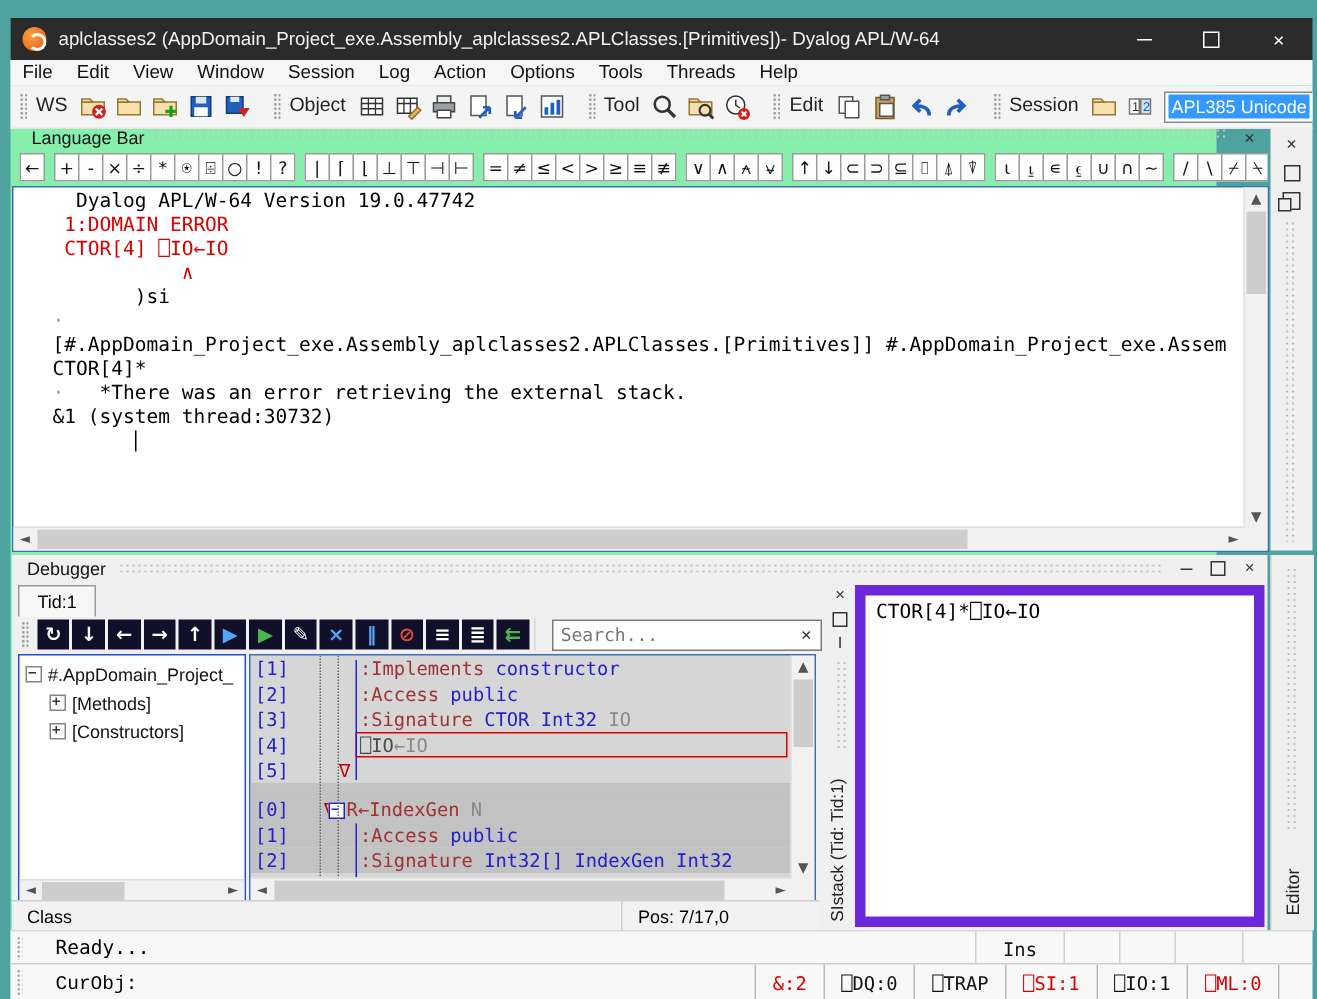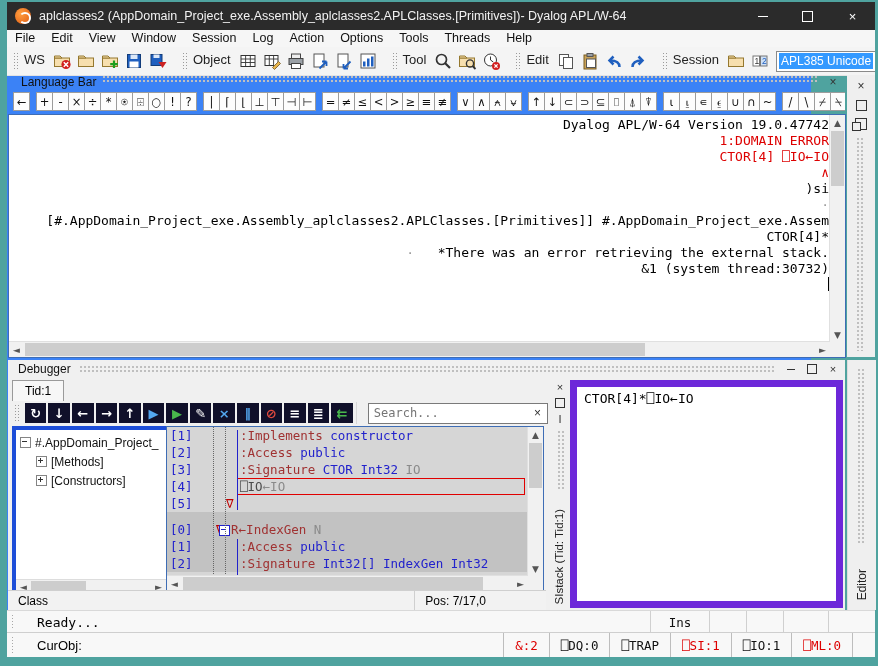--- a/index.html
+++ b/index.html
@@ -1,18 +1,18 @@
 <!DOCTYPE html>
 <html><head>
 <meta charset="utf-8">
 <style>
   html,body{margin:0;padding:0;}
   body{width:878px;height:666px;position:relative;background:#4fa39f;font-family:"Liberation Sans",sans-serif;overflow:hidden;}
   .abs{position:absolute;}
-  #win{position:absolute;left:7px;top:2px;width:804px;height:654px;background:#3b82f6;}
+  #win{position:absolute;left:7px;top:12px;width:804px;height:654px;background:#86efac;}
 
   
   #titlebar{left:0;top:0;width:868px;height:28px;background:#2b2b2b;display:flex;align-items:center;}
   #app-icon{width:16px;height:16px;margin-left:8px;border-radius:50%;background:radial-gradient(circle at 35% 35%,#ff9d3f,#e05a10);position:relative;flex:0 0 auto;}
   #app-icon::after{content:"";position:absolute;left:4px;top:4px;width:8px;height:8px;border-radius:50%;border:2px solid #fff;border-left-color:transparent;}
   #title-text{color:#f2f2f2;font-size:12.5px;margin-left:8px;flex:1;white-space:nowrap;overflow:hidden;}
   .wbtn{width:45px;height:28px;display:flex;align-items:center;justify-content:center;color:#fff;font-size:13px;}
   .wbtn .bar{width:10px;height:1px;background:#fff;}
   .wbtn .box{width:9px;height:9px;border:1px solid #fff;}
 
@@ -35,21 +35,21 @@
   #lb-label-row{left:0;top:73px;width:838px;height:15px;display:flex;align-items:flex-start;}
   #lb-title{font-size:12px;color:#111;margin-left:14px;white-space:nowrap;}
   #lb-fill{flex:1;height:9px;margin:0 6px;}
   #lb-close{width:16px;height:13px;display:flex;align-items:center;justify-content:center;font-size:12px;color:#333;margin-right:4px;}
   #lb-syms{left:0;top:88px;width:838px;height:23px;display:flex;align-items:center;overflow:hidden;}
   .lb-grp{display:flex;margin-left:7px;}
   .lb-btn{min-width:13px;height:17px;border:1px solid #9c9c9c;background:#fdfdfd;display:flex;align-items:center;justify-content:center;font-family:"DejaVu Sans",sans-serif;font-size:11.5px;color:#111;margin-left:-1px;padding:0 1px;}
 
   
   #session{left:1px;top:112px;width:836px;height:242px;background:#fff;border:1px solid #3e6db5;}
-  #session-text{position:absolute;left:0;top:2px;right:16px;bottom:16px;overflow:hidden;padding-left:26px;text-align:right;}
+  #session-text{position:absolute;left:0;top:2px;right:16px;bottom:16px;overflow:hidden;padding-left:26px;}
   .sline{font-family:"DejaVu Sans Mono",monospace;font-size:13px;line-height:16px;white-space:pre;}
   .sc-k{color:#000;} .sc-r{color:#dd0000;} .sc-g{color:#9a9a9a;}
   .caret{display:inline-block;width:1.5px;height:14px;background:#000;vertical-align:-2px;}
   .sb-v{position:absolute;right:0;top:0;width:15px;bottom:15px;background:#f1f1f1;border-left:1px solid #e0e0e0;}
   .sb-h{position:absolute;left:0;bottom:0;height:15px;right:15px;background:#f1f1f1;border-top:1px solid #e0e0e0;}
   .sb-arr{position:absolute;color:#555;font-size:9px;font-family:"DejaVu Sans",sans-serif;width:15px;height:15px;display:flex;align-items:center;justify-content:center;}
   .sb-thumb{position:absolute;background:#cdcdcd;}
   .sb-corner{position:absolute;right:0;bottom:0;width:15px;height:15px;background:#f1f1f1;}
 
   
@@ -74,21 +74,21 @@
   .dbtn .box{width:8px;height:8px;border:1px solid #333;}
   #dbg-tabrow{position:absolute;left:0;top:18px;width:540px;height:22px;}
   #dbg-tab{position:absolute;left:4px;top:2px;height:20px;padding:0 12px;background:#f7f7f7;border:1px solid #9a9a9a;border-bottom:none;font-size:12px;display:flex;align-items:center;}
   #dbg-toolbar{position:absolute;left:0;top:40px;width:540px;height:26px;display:flex;align-items:center;}
   .dbg-icon{width:22px;height:20px;background:#10102a;margin-left:2px;display:flex;align-items:center;justify-content:center;font-size:13px;font-weight:bold;font-family:"DejaVu Sans",sans-serif;}
   #dbg-search{width:182px;height:19px;border:1px solid #7a7a7a;background:#fff;display:flex;align-items:center;margin-left:8px;}
   #dbg-search input{border:none;outline:none;flex:1;font-family:"DejaVu Sans Mono",monospace;font-size:12px;color:#555;padding-left:5px;background:transparent;width:140px;}
   #dbg-search .clr{color:#333;font-size:12px;padding:0 6px;}
 
   
-  #tree{position:absolute;left:4px;top:66px;width:150px;height:164px;background:#fff;border:4px solid #1d4ed8;overflow:hidden;}
+  #tree{position:absolute;left:4px;top:66px;width:150px;height:164px;background:#fff;border:1px solid #1d4ed8;overflow:hidden;}
   .titem{font-size:12px;color:#111;height:19px;display:flex;align-items:center;white-space:nowrap;}
   .tbox{width:9px;height:9px;border:1px solid #848484;background:#fff;position:relative;flex:0 0 auto;margin-right:4px;}
   .tbox::before{content:"";position:absolute;left:1px;top:3px;width:5px;height:1px;background:#333;}
   .tbox.plus::after{content:"";position:absolute;left:3px;top:1px;width:1px;height:5px;background:#333;}
   #tree .hsb{position:absolute;left:0;right:0;bottom:0;height:14px;background:#f1f1f1;border-top:1px solid #ddd;}
 
   
   #code{position:absolute;left:158px;top:66px;width:376px;height:164px;border:1px solid #3e6db5;background:#d6d6d6;overflow:hidden;}
   #code-rows{position:absolute;left:0;top:0;right:15px;bottom:15px;overflow:hidden;}
   .crow{display:flex;height:17px;position:relative;font-family:"DejaVu Sans Mono",monospace;font-size:12.5px;line-height:17px;}
@@ -123,21 +123,21 @@
   #sistack-text{font-family:"DejaVu Sans Mono",monospace;font-size:13px;color:#000;padding:4px 0 0 7px;white-space:pre;}
 
   
   #ready-bar{left:0;top:608px;width:868px;height:22px;background:#f8f8f8;border-top:1px solid #d9d9d9;display:flex;align-items:center;}
   #ready-bar .grip-v2{width:4px;height:16px;margin-left:4px;background-image:radial-gradient(#a8a8a8 0.8px,transparent 0.9px);background-size:3px 3px;}
   #ready-text{font-family:"DejaVu Sans Mono",monospace;font-size:13px;margin-left:22px;}
   #ready-cells{margin-left:auto;display:flex;height:100%;align-items:stretch;}
   .rcell{border-left:1px solid #d0d0d0;display:flex;align-items:center;justify-content:center;font-family:"DejaVu Sans Mono",monospace;font-size:12.5px;color:#111;}
   #curobj-bar{left:0;top:630px;width:868px;height:24px;background:#f8f8f8;border-top:1px solid #cfcfcf;display:flex;align-items:center;}
   #curobj-bar .grip-v2{width:4px;height:18px;margin-left:4px;background-image:radial-gradient(#a8a8a8 0.8px,transparent 0.9px);background-size:3px 3px;}
-  #curobj-label{font-family:Liberation Sans, sans-serif;font-size:13px;margin-left:22px;}
+  #curobj-label{font-family:Liberation Mono, monospace;font-size:13px;margin-left:22px;}
   #curobj-cells{margin-left:auto;display:flex;height:100%;align-items:stretch;margin-right:0;}
   .ccell{border-left:1px solid #bdbdbd;display:flex;align-items:center;font-family:"DejaVu Sans Mono",monospace;font-size:12.5px;padding:0 11px;}
   .ccell.red{color:#dd0000;} .ccell.blk{color:#111;}
   .ccell.end{width:22px;padding:0;}
 </style>
 </head>
 <body>
 
 <div id="win">
 

